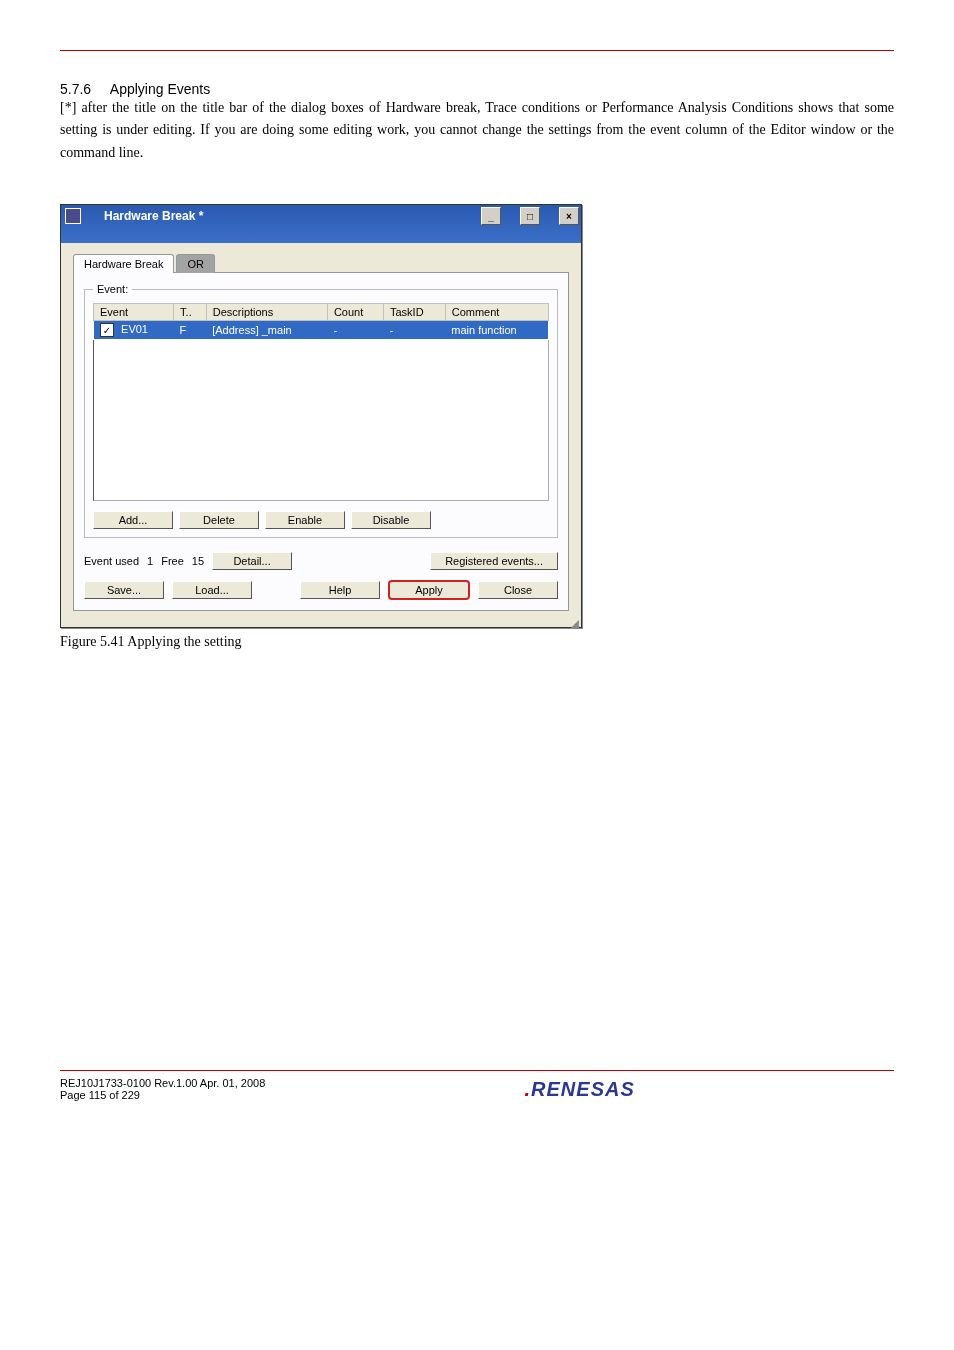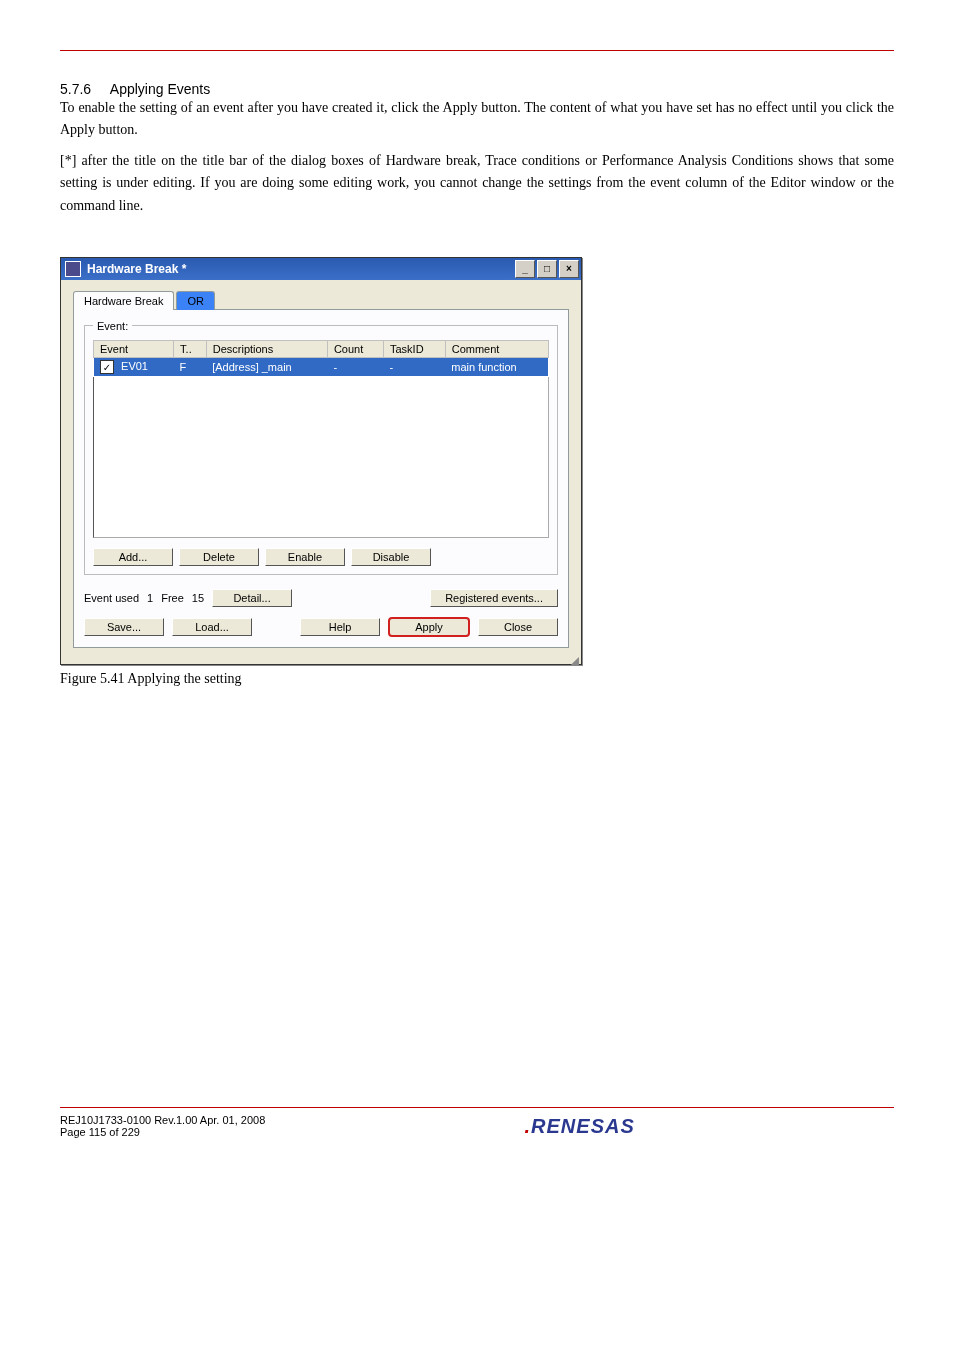--- a/index.html
+++ b/index.html
@@ -47,23 +47,24 @@
     font-family: Tahoma, Arial, sans-serif;
     font-size: 11px;
     box-shadow: 1px 1px 0 #888;
   }
   .titlebar {
     background: linear-gradient(to bottom, #2a5ab0, #3b6fc8);
     color: #fff;
     display: flex;
     align-items: center;
     height: 22px;
-    padding: 0 2px 0 4px;
+    padding: 0 2px 16px 4px;
     font-weight: bold;
     font-size: 12px;
+    gap: 17px;
   }
   .titlebar-icon {
     width: 14px; height: 14px;
     background: #4b4b8b;
     border: 1px solid #fff;
     margin-right: 6px;
   }
   .titlebar-spacer { flex: 1; }
   .sysbtn {
     width: 18px; height: 16px;
@@ -75,21 +76,21 @@
     font-family: Arial, sans-serif;
     font-size: 10px;
     color: #000;
   }
   .dialog-body { padding: 10px 12px 8px 12px; }
   .tabs { display: flex; margin-bottom: 0; }
   .tab {
     padding: 3px 10px;
     border: 1px solid #919b9c;
     border-bottom: none;
-    background: #3b82f6;
+    background: #a3a3a3;
     margin-right: 2px;
     border-top-left-radius: 3px;
     border-top-right-radius: 3px;
     position: relative;
     top: 1px;
   }
   .tab.active { background: #fcfcfe; z-index: 2; }
   .tab-panel {
     border: 1px solid #919b9c;
     background: #fcfcfe;
@@ -205,21 +206,20 @@
 <div class="page">
 
   <hr class="header-rule">
 
   <div class="section-heading">
     <span>5.7.6</span>
     &nbsp;&nbsp;&nbsp;
     <span>Applying Events</span>
   </div>
 
-  <div class="body-text">To enable the setting of an event after you have created it, click the Apply button. The content of what you have set has no effect until you click the Apply button.</div>
   <div class="body-text">[*] after the title on the title bar of the dialog boxes of Hardware break, Trace conditions or Performance Analysis Conditions shows that some setting is under editing. If you are doing some editing work, you cannot change the settings from the event column of the Editor window or the command line.</div>
 
   <div class="dialog">
     <div class="titlebar">
       <div class="titlebar-icon"></div>
       <span>Hardware Break *</span>
       <div class="titlebar-spacer"></div>
       <div class="sysbtn">_</div>
       <div class="sysbtn">□</div>
       <div class="sysbtn">×</div>

